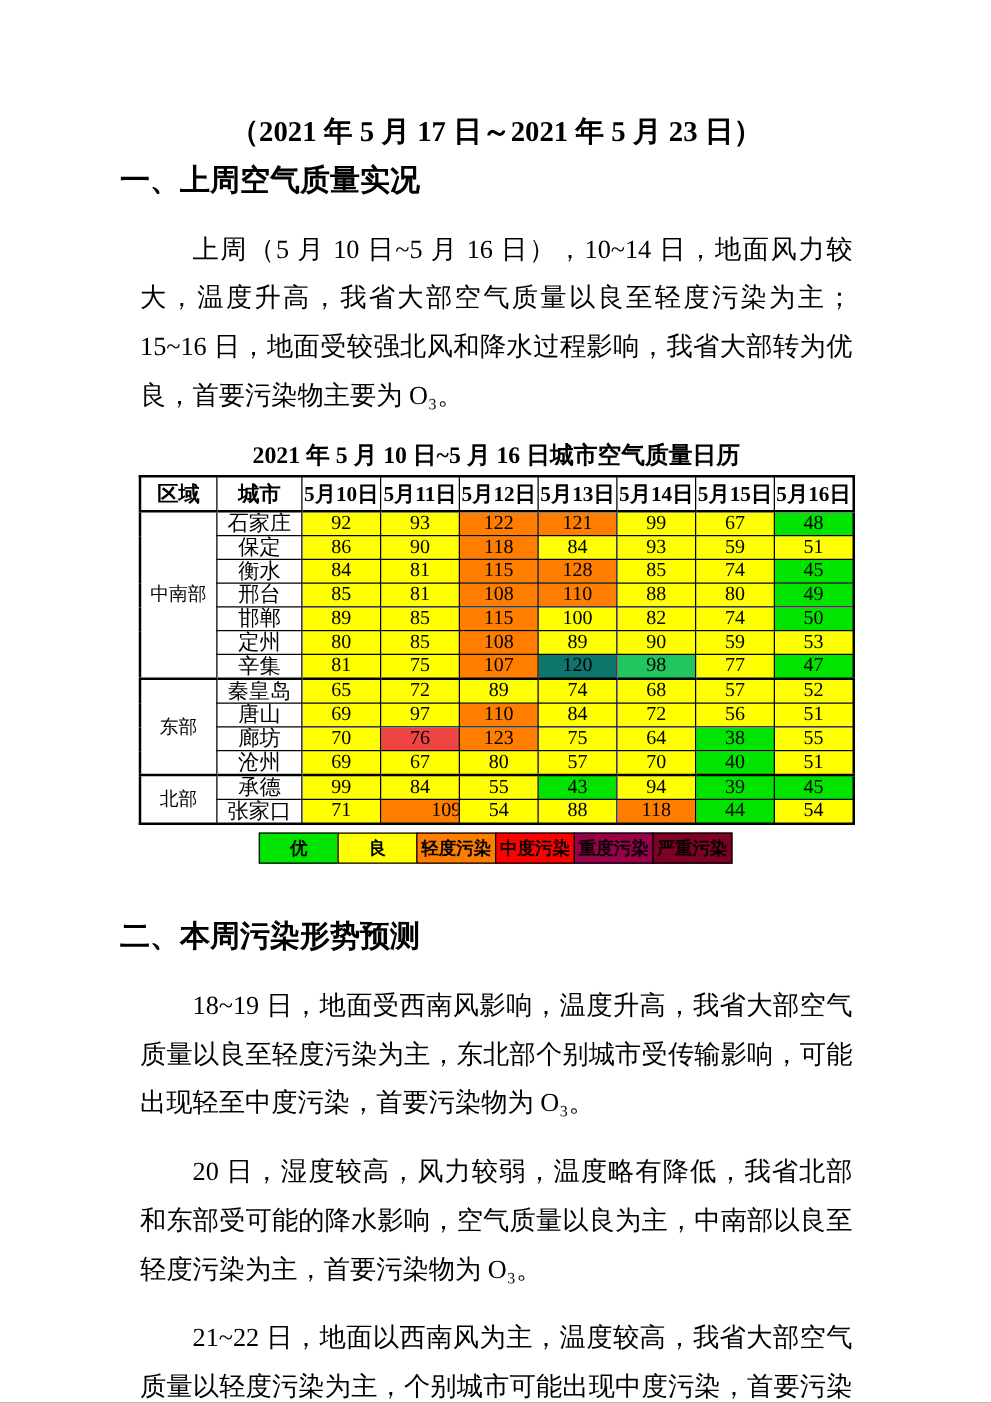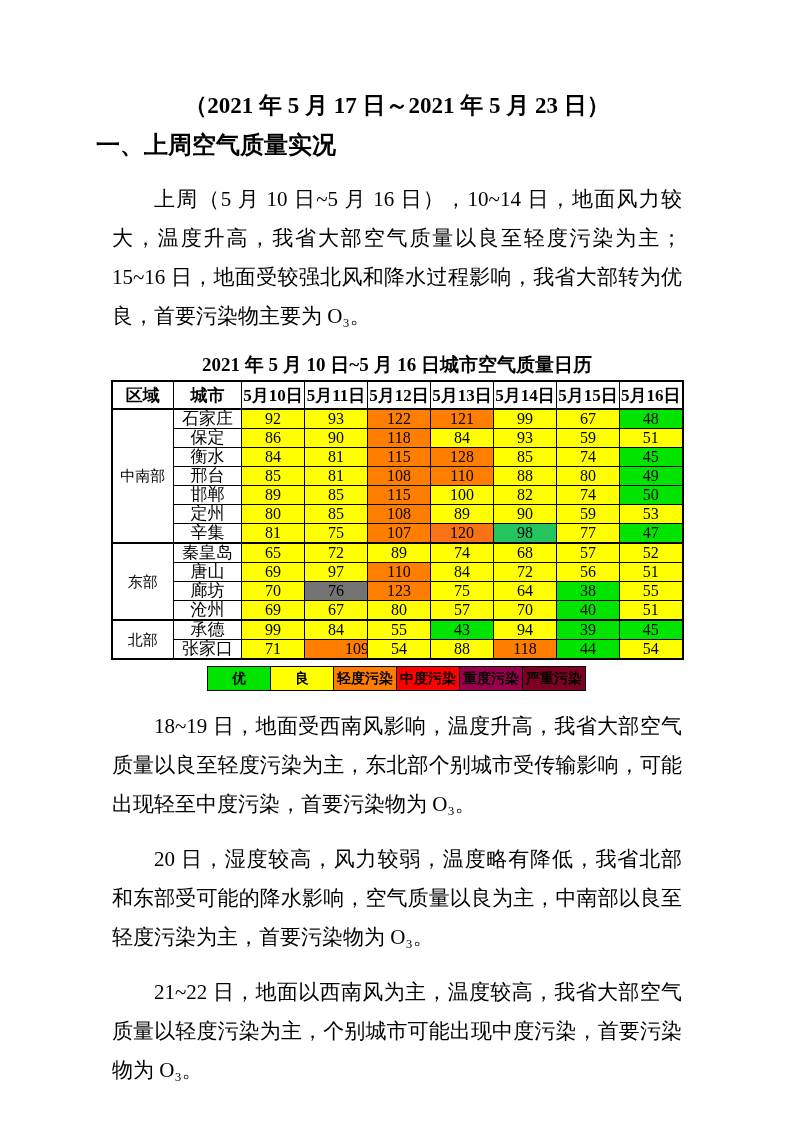--- a/index.html
+++ b/index.html
@@ -157,21 +157,21 @@
             <td style="background: rgb(255, 255, 0);">89</td>
             <td style="background: rgb(255, 255, 0);">90</td>
             <td style="background: rgb(255, 255, 0);">59</td>
             <td style="background: rgb(255, 255, 0);">53</td>
           </tr>
           <tr>
             <td class="city-cell">辛集</td>
             <td style="background: rgb(255, 255, 0);">81</td>
             <td style="background: rgb(255, 255, 0);">75</td>
             <td style="background: rgb(255, 126, 0);">107</td>
-            <td style="background: #f97316;">120</td>
+            <td style="background: #0f766e;">120</td>
             <td style="background: #22c55e;">98</td>
             <td style="background: rgb(255, 255, 0);">77</td>
             <td style="background: rgb(0, 228, 0);">47</td>
           </tr>
           <tr class="group-start">
             <td class="region-cell" rowspan="4">东部</td>
             <td class="city-cell">秦皇岛</td>
             <td style="background: rgb(255, 255, 0);">65</td>
             <td style="background: rgb(255, 255, 0);">72</td>
             <td style="background: rgb(255, 255, 0);">89</td>
@@ -186,21 +186,21 @@
             <td style="background: rgb(255, 255, 0);">97</td>
             <td style="background: rgb(255, 126, 0);">110</td>
             <td style="background: rgb(255, 255, 0);">84</td>
             <td style="background: rgb(255, 255, 0);">72</td>
             <td style="background: rgb(255, 255, 0);">56</td>
             <td style="background: rgb(255, 255, 0);">51</td>
           </tr>
           <tr>
             <td class="city-cell">廊坊</td>
             <td style="background: rgb(255, 255, 0);">70</td>
-            <td style="background: #737373;">76</td>
+            <td style="background: #ef4444;">76</td>
             <td style="background: rgb(255, 126, 0);">123</td>
             <td style="background: rgb(255, 255, 0);">75</td>
             <td style="background: rgb(255, 255, 0);">64</td>
             <td style="background: rgb(0, 228, 0);">38</td>
             <td style="background: rgb(255, 255, 0);">55</td>
           </tr>
           <tr>
             <td class="city-cell">沧州</td>
             <td style="background: rgb(255, 255, 0);">69</td>
             <td style="background: rgb(255, 255, 0);">67</td>
@@ -236,20 +236,21 @@
 
     <div class="legend" id="legend">
         <div class="legend-item" style="background: rgb(0, 228, 0);">优</div>
         <div class="legend-item" style="background: rgb(255, 255, 0);">良</div>
         <div class="legend-item" style="background: rgb(255, 126, 0);">轻度污染</div>
         <div class="legend-item" style="background: rgb(255, 0, 0);">中度污染</div>
         <div class="legend-item" style="background: rgb(153, 0, 76);">重度污染</div>
         <div class="legend-item" style="background: rgb(126, 0, 35);">严重污染</div>
       </div>
 
+    <div class="sec-heading sec2">二、本周污染形势预测</div>
     <div id="sec2-paras">
         <p class="body-para">18~19 日，地面受西南风影响，温度升高，我省大部空气质量以良至轻度污染为主，东北部个别城市受传输影响，可能出现轻至中度污染，首要污染物为 O₃。</p>
         <p class="body-para">20 日，湿度较高，风力较弱，温度略有降低，我省北部和东部受可能的降水影响，空气质量以良为主，中南部以良至轻度污染为主，首要污染物为 O₃。</p>
         <p class="body-para">21~22 日，地面以西南风为主，温度较高，我省大部空气质量以轻度污染为主，个别城市可能出现中度污染，首要污染物为 O₃。</p>
       </div>
 
   </div>
 </div>
 
 </body></html>

